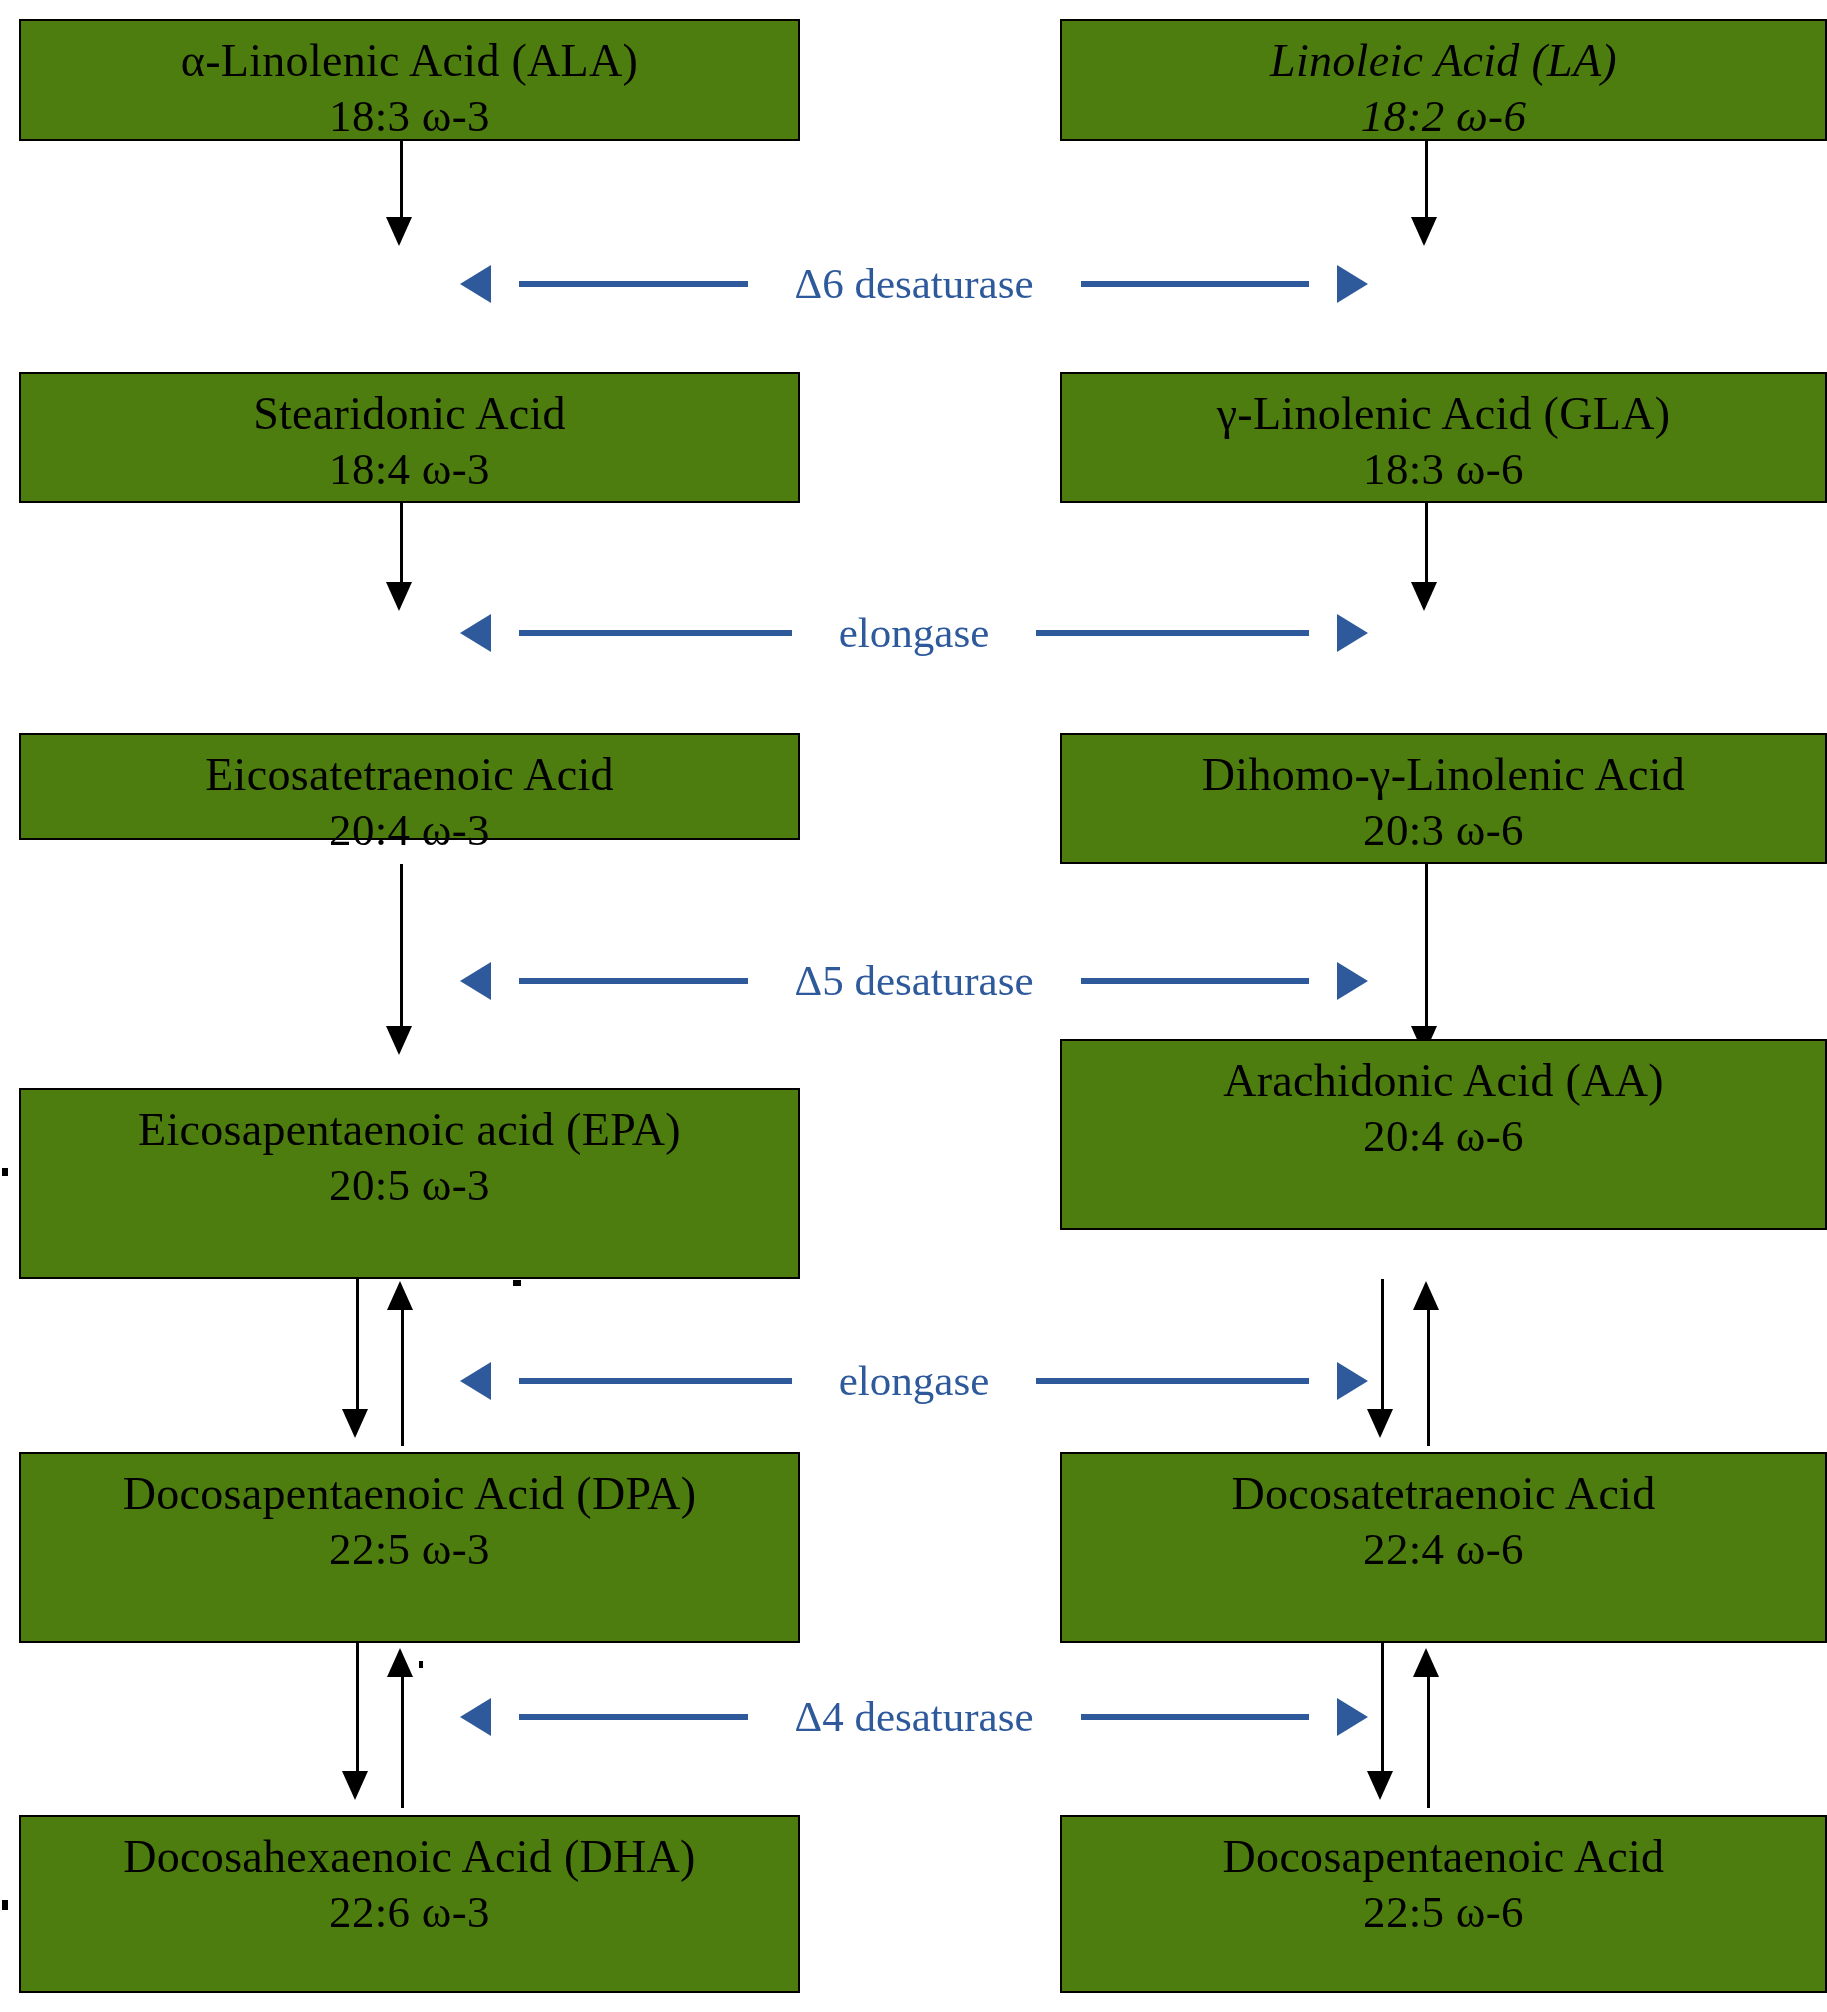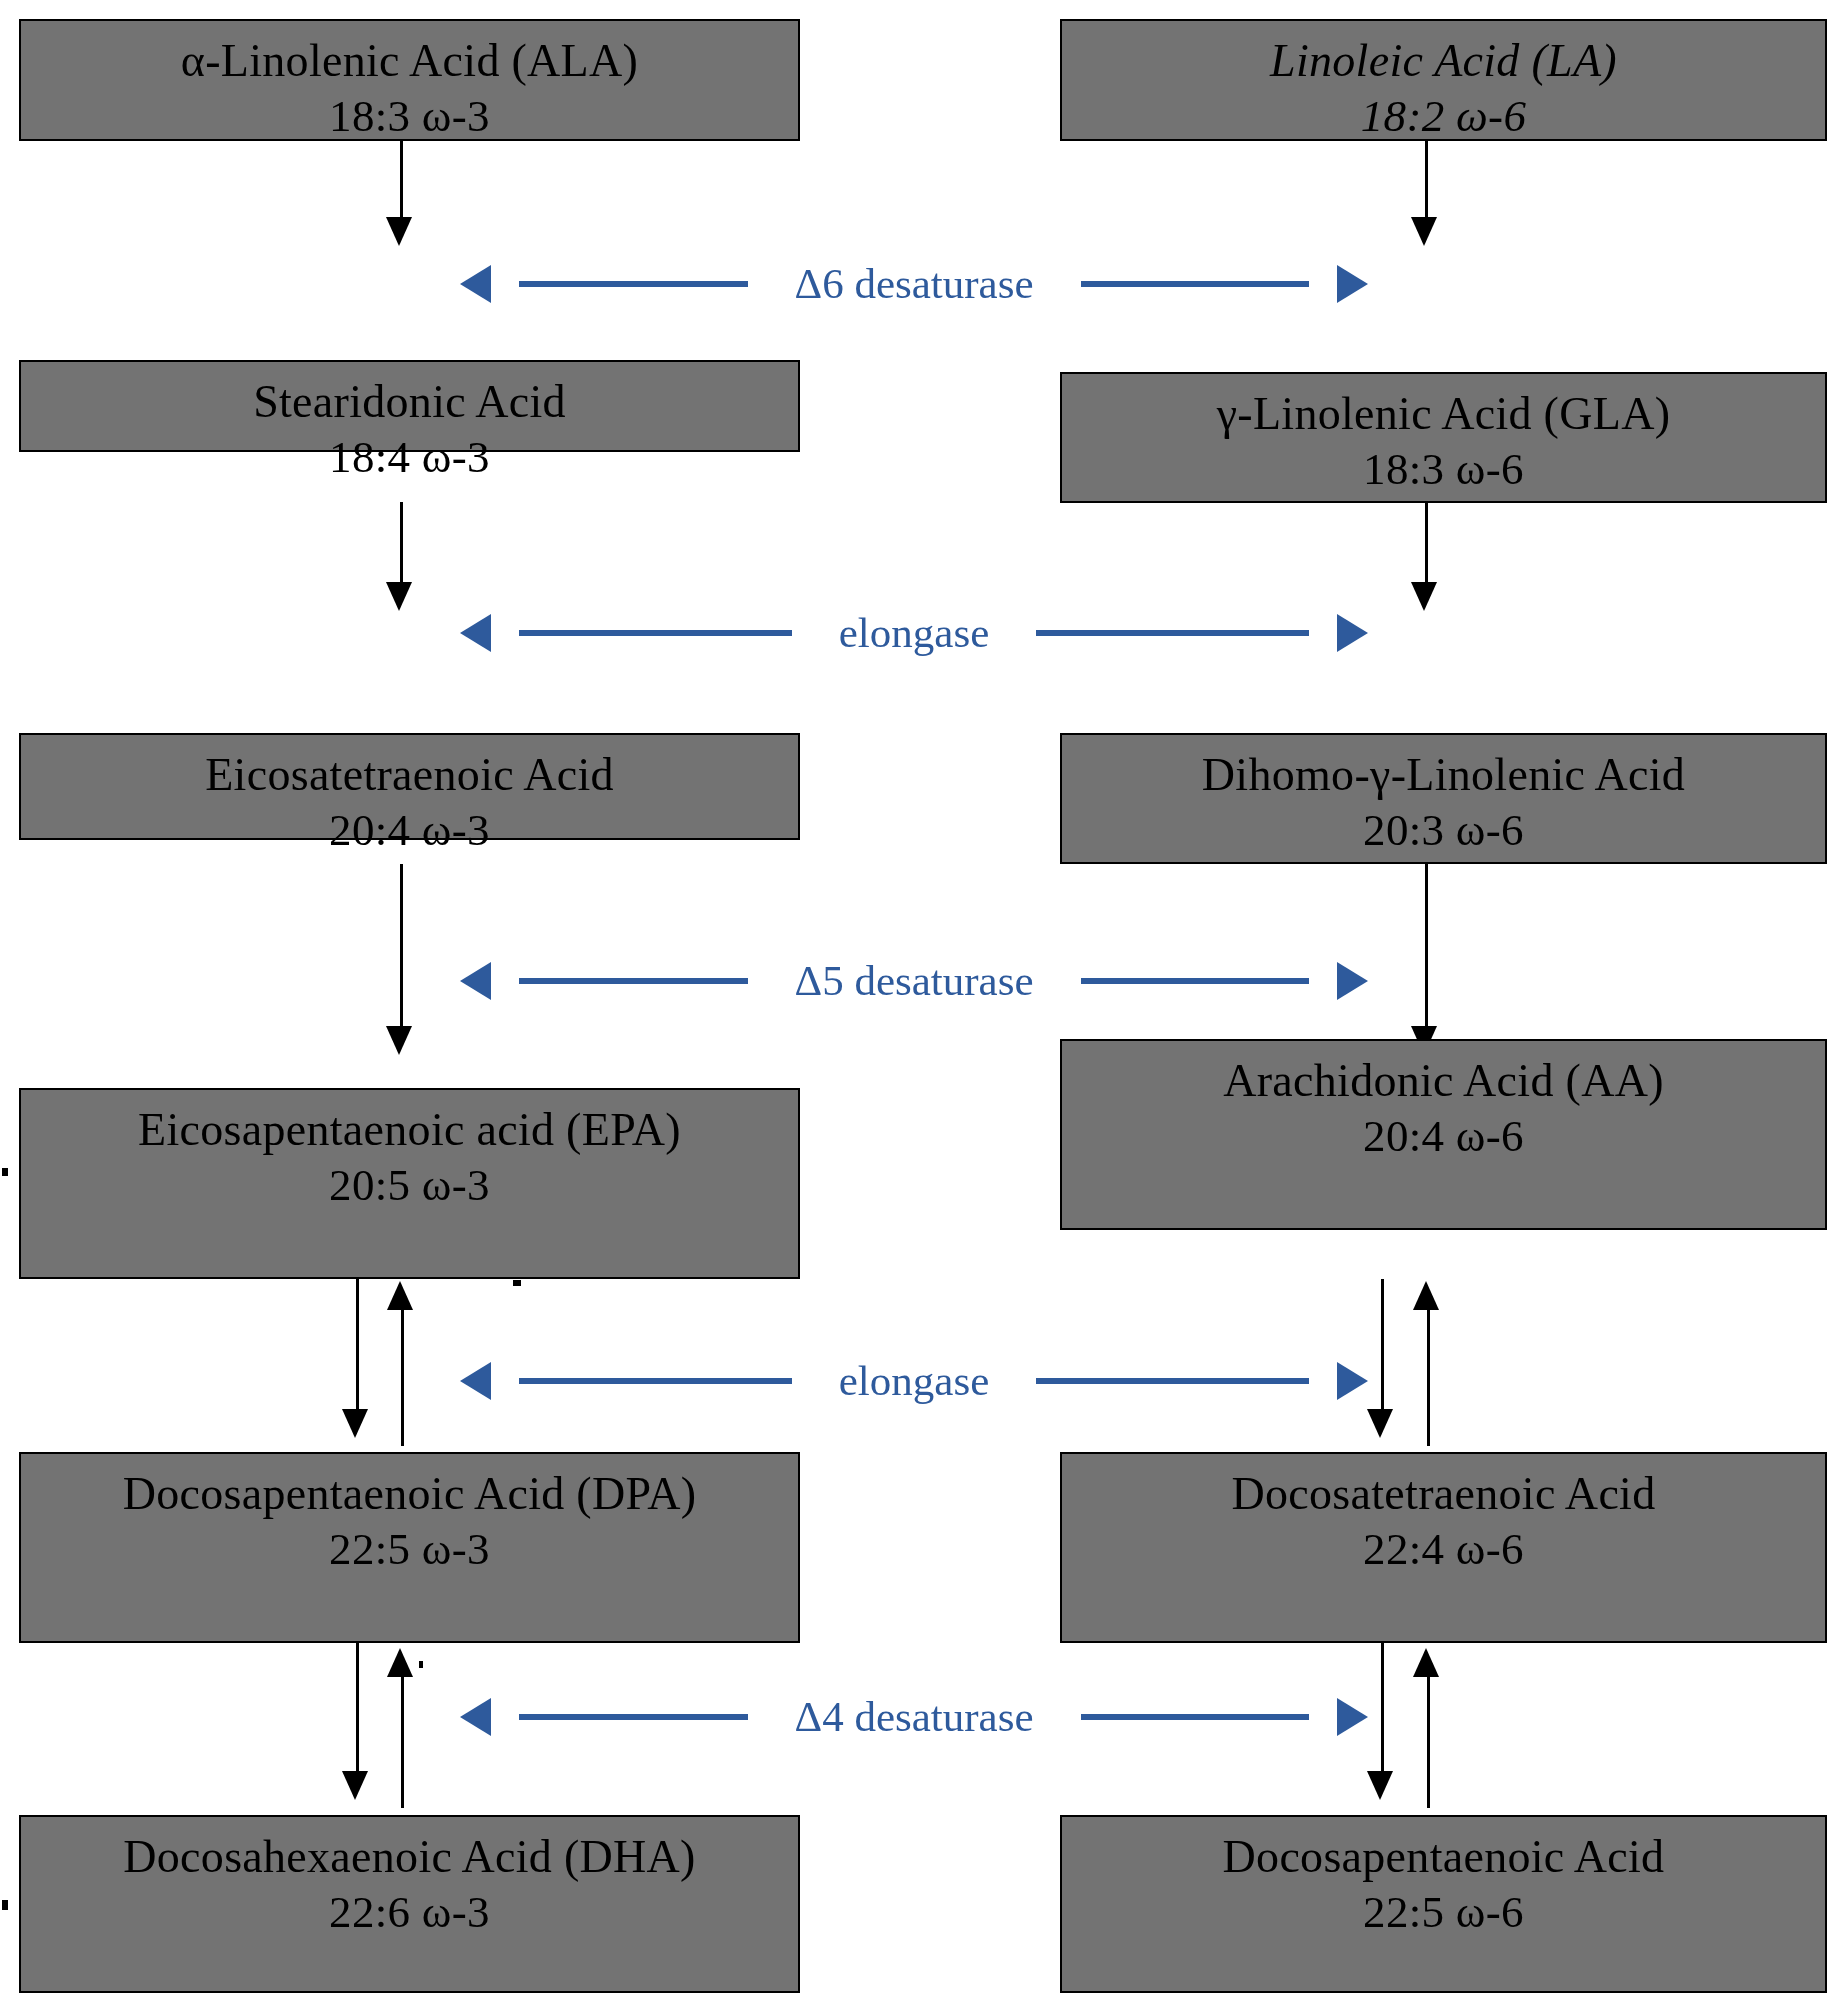--- a/index.html
+++ b/index.html
@@ -19,21 +19,21 @@
     height: 2012px;
     background: #ffffff;
     overflow: hidden;
   }
 
   
   .node {
     position: absolute;
     box-sizing: border-box;
     border: 2.6px solid #000000;
-    background: #737373;
+    background: #4d7c0f;
     display: flex;
     flex-direction: column;
     align-items: center;
     justify-content: flex-start;
     padding-top: 12px;
   }
   .node .title {
     font-size: 46px;
     line-height: 1.20;
     white-space: nowrap;
@@ -125,21 +125,21 @@
   <div class="vhead-down" style="left:1411px; top:217px;"></div>
 
   <div class="enzyme" style="left:460px; top:245px; width:908px;">
     <span class="head-left"></span>
     <span class="seg"></span>
     <span class="label">Δ6 desaturase</span>
     <span class="seg"></span>
     <span class="head-right"></span>
   </div>
 
-  <div class="node col-left" style="top:360px; height:92px;">
+  <div class="node col-left" style="top:372px; height:131px;">
     <div class="title">Stearidonic  Acid</div>
     <div class="formula">18:4  ω-3</div>
   </div>
   <div class="node col-right" style="top:372px; height:131px;">
     <div class="title">γ-Linolenic  Acid (GLA)</div>
     <div class="formula">18:3  ω-6</div>
   </div>
 
   <div class="vline" style="left:400px;  top:502px; height:83px;"></div>
   <div class="vhead-down" style="left:386px;  top:582px;"></div>

